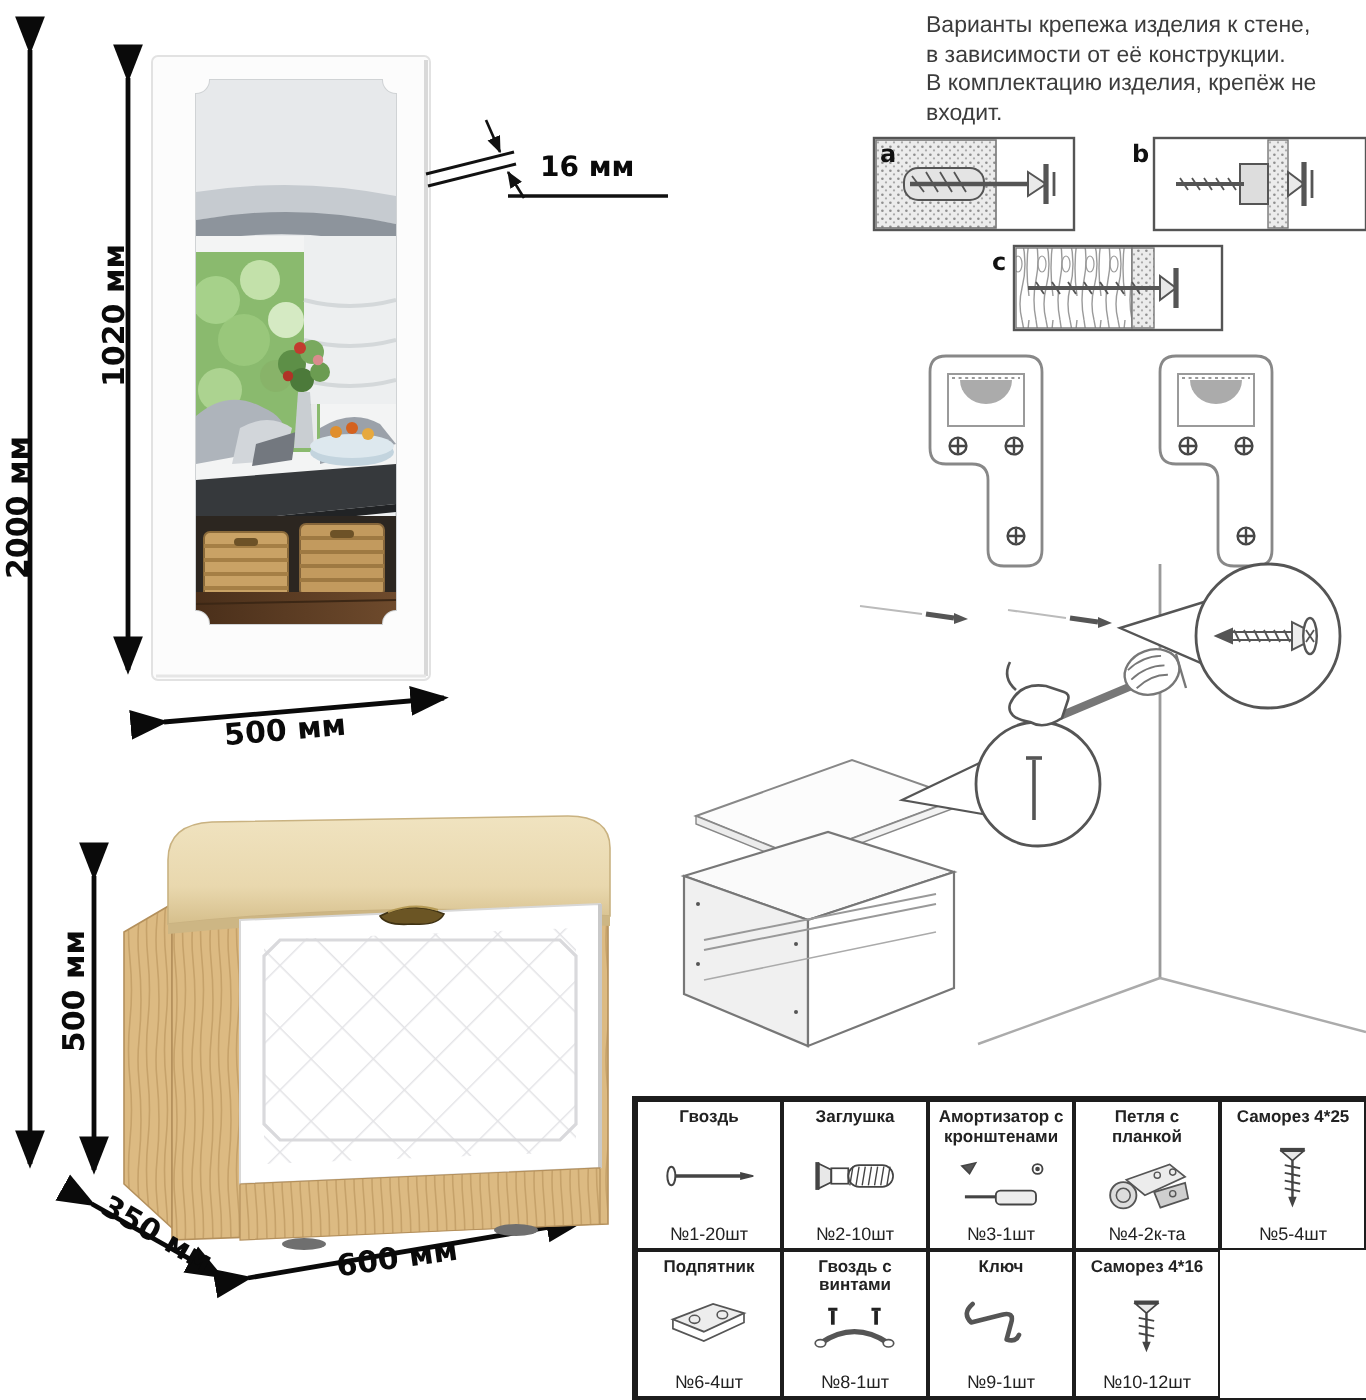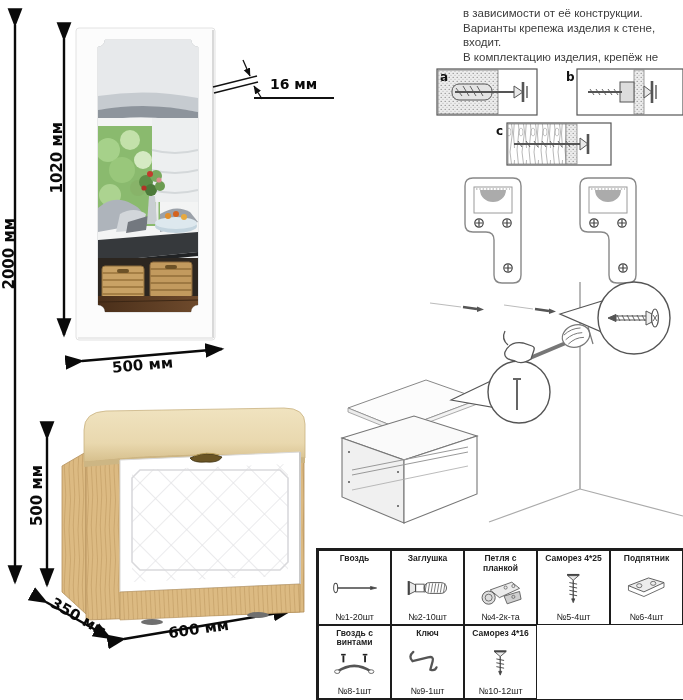--- a/index.html
+++ b/index.html
@@ -351,24 +351,24 @@
         <line x1="45" y1="7" x2="45" y2="16" stroke="#222" stroke-width="2.4"></line>
         <line x1="42" y1="6" x2="48" y2="6" stroke="#222" stroke-width="2"></line>
       </g>
       <g id="sym-key" stroke="#555" fill="none" stroke-linecap="round" stroke-linejoin="round">
         <path d="M13,9 q-7,6 -1,12 l20,-5 q8,-2 6,5 l-3,11 q6,2 8,-3" stroke-width="3"></path>
       </g>
     </defs>
   </svg>
 
   <div class="abs note" style="left:463px;top:6px">
+    <div>Варианты крепежа изделия к стене,</div>
     <div>в зависимости от её конструкции.</div>
-    <div>Варианты крепежа изделия к стене,</div>
+    <div>В комплектацию изделия, крепёж не</div>
     <div>входит.</div>
-    <div>В комплектацию изделия, крепёж не</div>
   </div>
 
   <div class="abs dim dim-v" style="left:0px;top:218px">2000 мм</div>
   <div class="abs dim dim-v" style="left:48px;top:122px">1020 мм</div>
   <div class="abs dim" style="left:112px;top:356px;transform:rotate(-5deg)">500 мм</div>
   <div class="abs dim" style="left:270px;top:76px;font-size:14px">16 мм</div>
   <div class="abs dim dim-v" style="left:28px;top:465px">500 мм</div>
   <div class="abs dim" style="left:48px;top:608px;transform:rotate(30deg)">350 мм</div>
   <div class="abs dim" style="left:168px;top:620px;transform:rotate(-8deg)">600 мм</div>
 
@@ -389,20 +389,29 @@
     <div class="cell">
       <div class="pname">Заглушка</div>
       <div class="picon">
           <svg viewBox="0 0 64 44">
             <use href="#sym-confirmat"></use>
           </svg>
         </div>
       <div class="pqty">№2-10шт</div>
     </div>
     <div class="cell">
+      <div class="pname">Амортизатор с кронштенами</div>
+      <div class="picon">
+          <svg viewBox="0 0 64 44">
+            <use href="#sym-strut"></use>
+          </svg>
+        </div>
+      <div class="pqty">№3-1шт</div>
+    </div>
+    <div class="cell">
       <div class="pname">Петля с планкой</div>
       <div class="picon">
           <svg viewBox="0 0 64 44">
             <use href="#sym-hinge"></use>
           </svg>
         </div>
       <div class="pqty">№4-2к-та</div>
     </div>
     <div class="cell">
       <div class="pname">Саморез 4*25</div>

